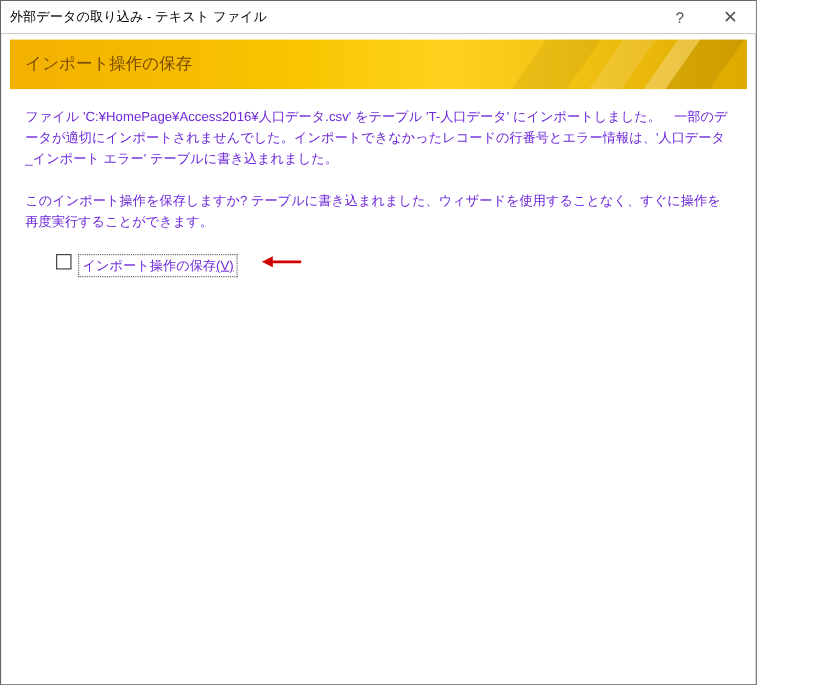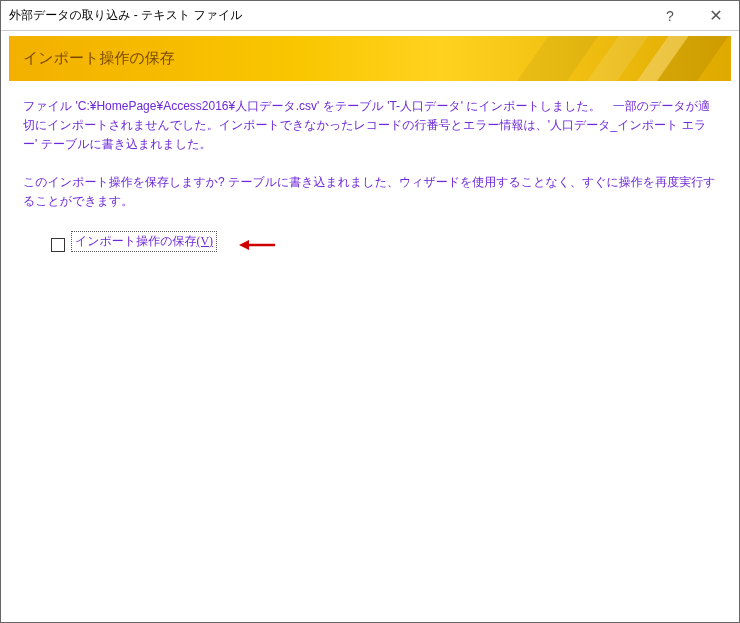--- a/index.html
+++ b/index.html
@@ -4,21 +4,21 @@
 <style>
   * { box-sizing: border-box; }
   body {
     margin: 0;
     padding: 0;
     font-family: "Yu Gothic UI", "Meiryo", "MS Gothic", sans-serif;
     font-size: 12px;
     background: #fff;
   }
   .window {
-    width: 740px;
+    width: 688px;
     height: 623px;
     border: 1px solid #666;
     background: #fff;
     display: flex;
     flex-direction: column;
     position: relative;
   }
   .titlebar {
     height: 30px;
     background: #fff;
@@ -77,23 +77,22 @@
     flex: 1;
     padding: 16px 22px 8px 22px;
     color: #6d28d9;
     font-size: 12px;
     line-height: 1.6;
   }
   .msg1 { margin-bottom: 18px; }
   .msg2 { margin-bottom: 20px; }
   .checkbox-row {
     display: flex;
-    align-items: flex-end;
+    align-items: flex-start;
     padding-left: 28px;
-    font-family: Liberation Serif, serif;
   }
   .chk {
     width: 14px;
     height: 14px;
     border: 1px solid #333;
     margin-right: 6px;
     background: #fff;
   }
   .chk-label {
     border: 1px dotted #555;

